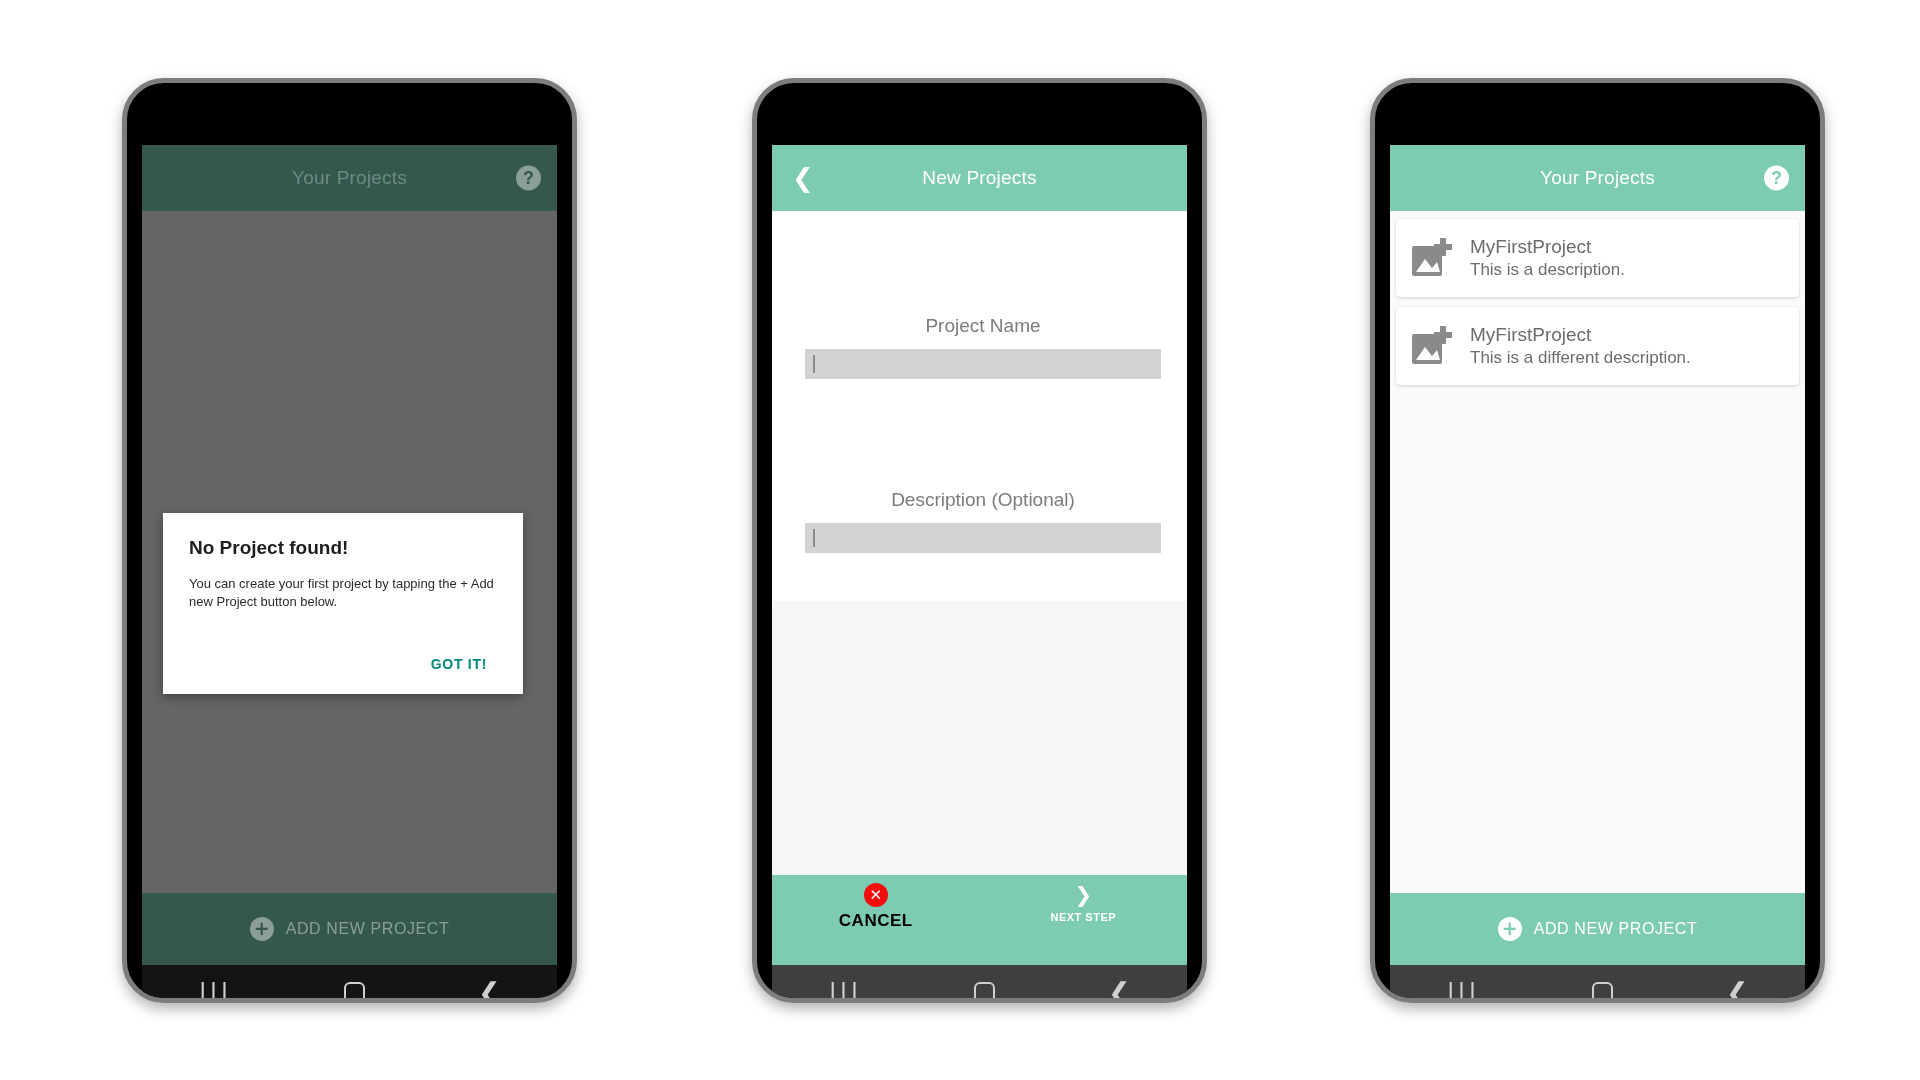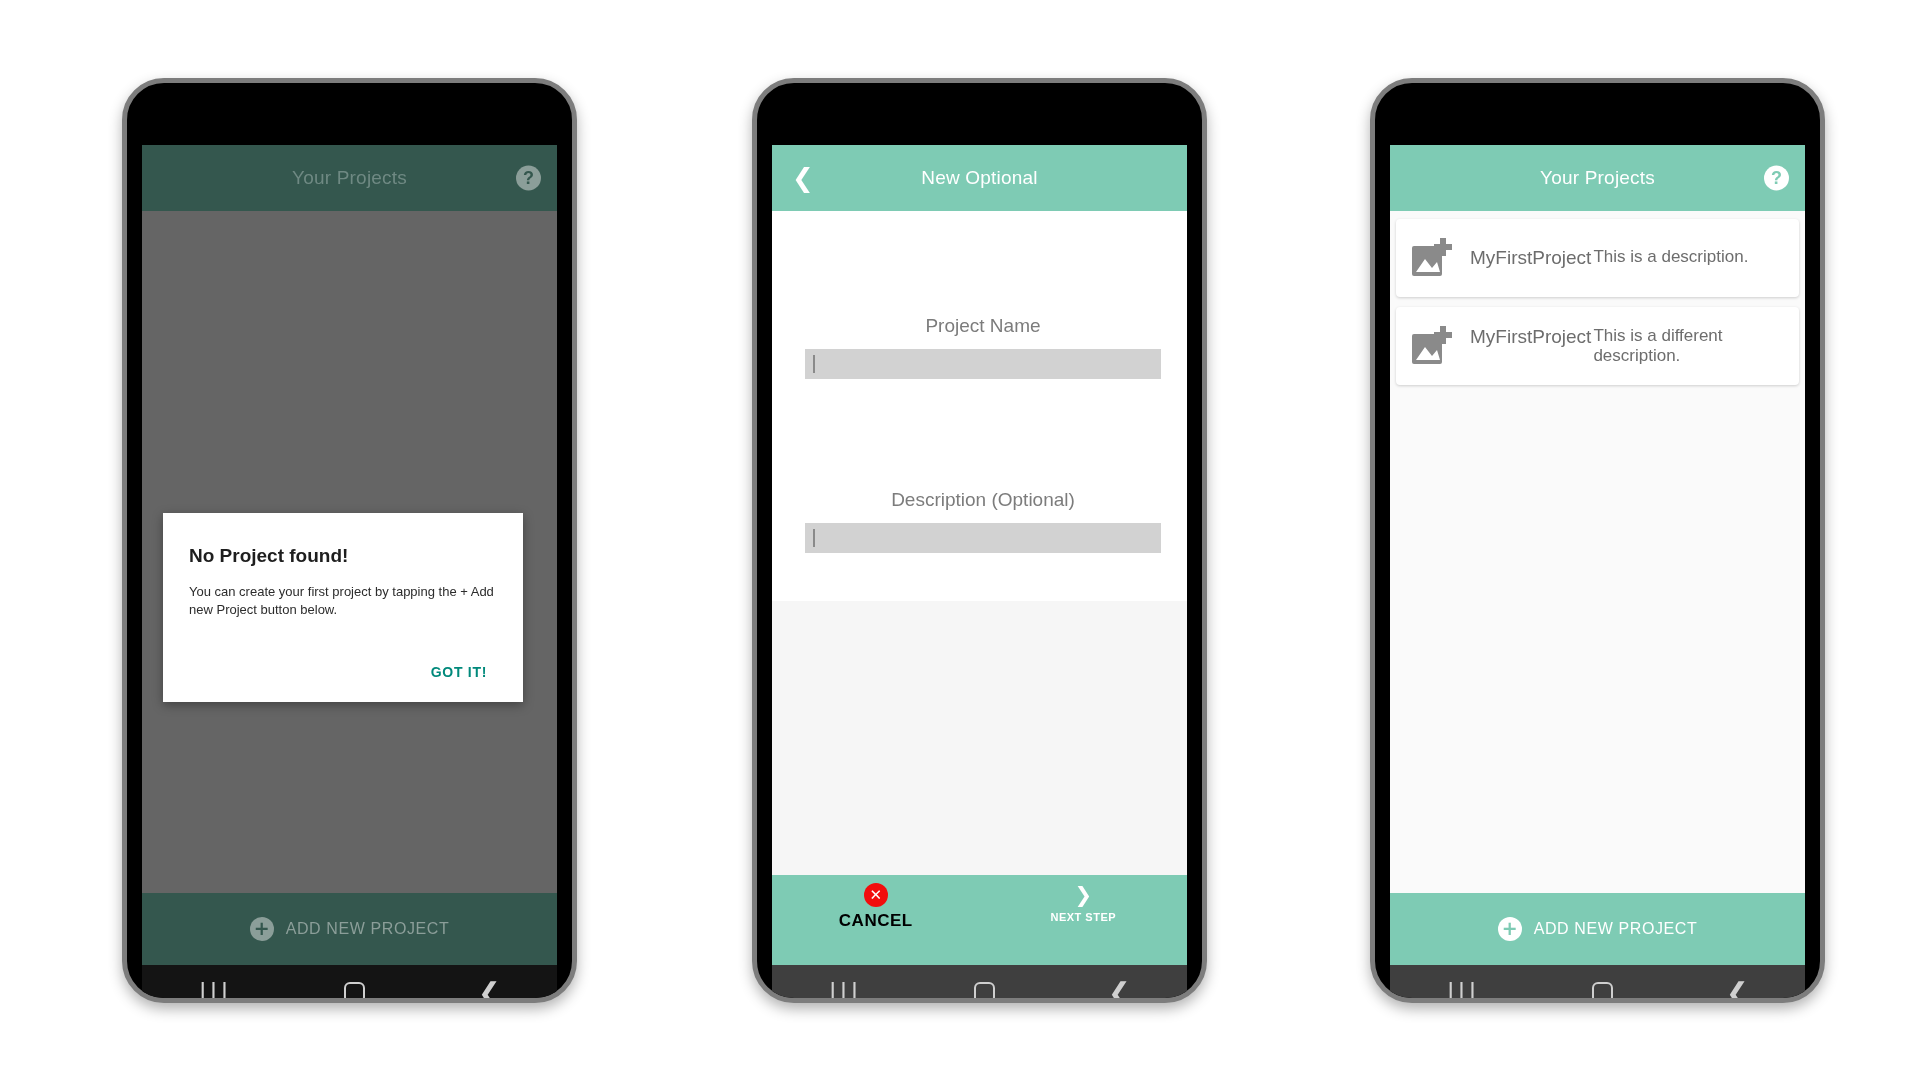--- a/index.html
+++ b/index.html
@@ -213,21 +213,21 @@
   }
 
   
   .dialog {
     position: absolute;
     left: 21px;
     top: 302px;
     width: 360px;
     background: #ffffff;
     box-shadow: 0 3px 10px rgba(0,0,0,0.35);
-    padding: 32px 26px 10px 26px;
+    padding: 24px 26px 10px 26px;
   }
   .dialog-title {
     font-size: 19px;
     font-weight: bold;
     color: #1e1e1e;
     margin-bottom: 16px;
   }
   .dialog-body {
     font-size: 13px;
     color: #2c2c2c;
@@ -303,21 +303,21 @@
     align-items: center;
     gap: 16px;
     height: 78px;
   }
   .thumb {
     flex: 0 0 44px;
     width: 44px;
     height: 44px;
     position: relative;
   }
-  .card-text { display: flex; flex-direction: row; gap: 2px; }
+  .card-text { display: flex; flex-direction: column; gap: 2px; }
   .card-title {
     font-size: 19px;
     color: #6d6d6d;
     line-height: 1.15;
   }
   .card-desc {
     font-size: 17px;
     color: #6d6d6d;
     line-height: 1.15;
   }
@@ -356,21 +356,21 @@
       <span class="nav-home"></span>
       <span class="nav-back">❮</span>
     </div>
   </div>
 
   <div class="phone p2">
     <div class="screen">
 
       <div class="appbar">
         <span class="back-chevron">❮</span>
-        <span class="appbar-title">New Optional</span>
+        <span class="appbar-title">New Projects</span>
       </div>
 
       <div class="body-area white">
         <div class="form-wrap">
           <div class="form-rest"></div>
           <div class="form-scroll">
 
             <div class="fld-name">
               <div class="field-label">Project Name</div>
               <div class="field-box" placeholder="">

